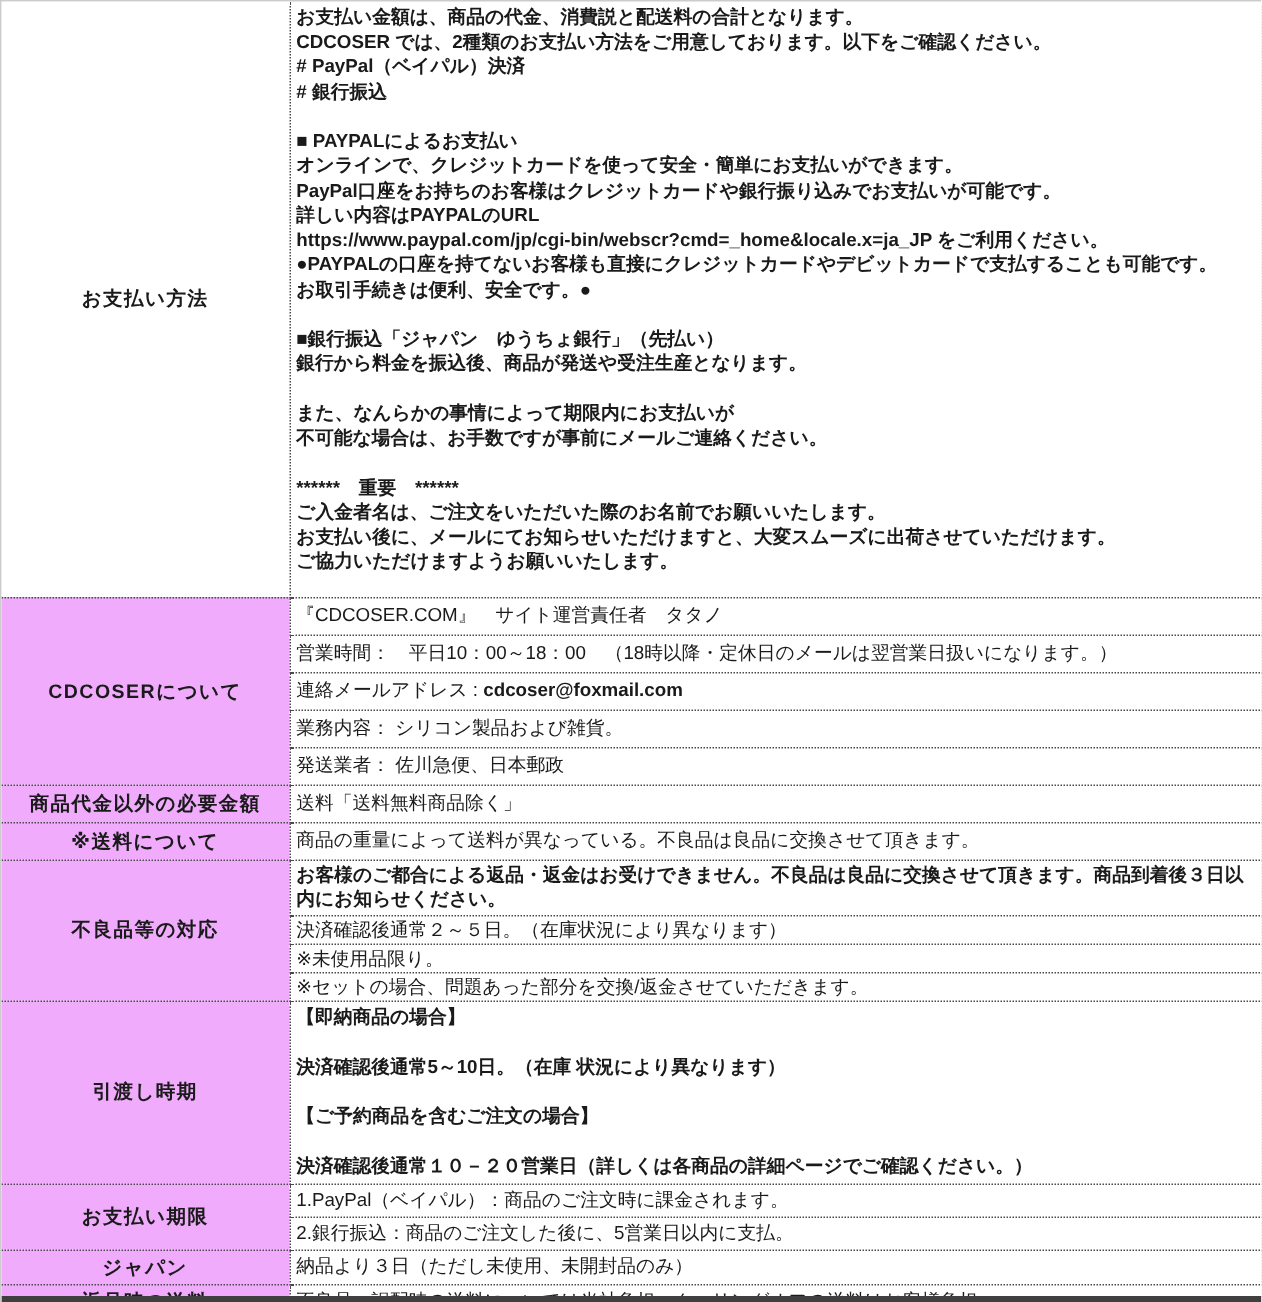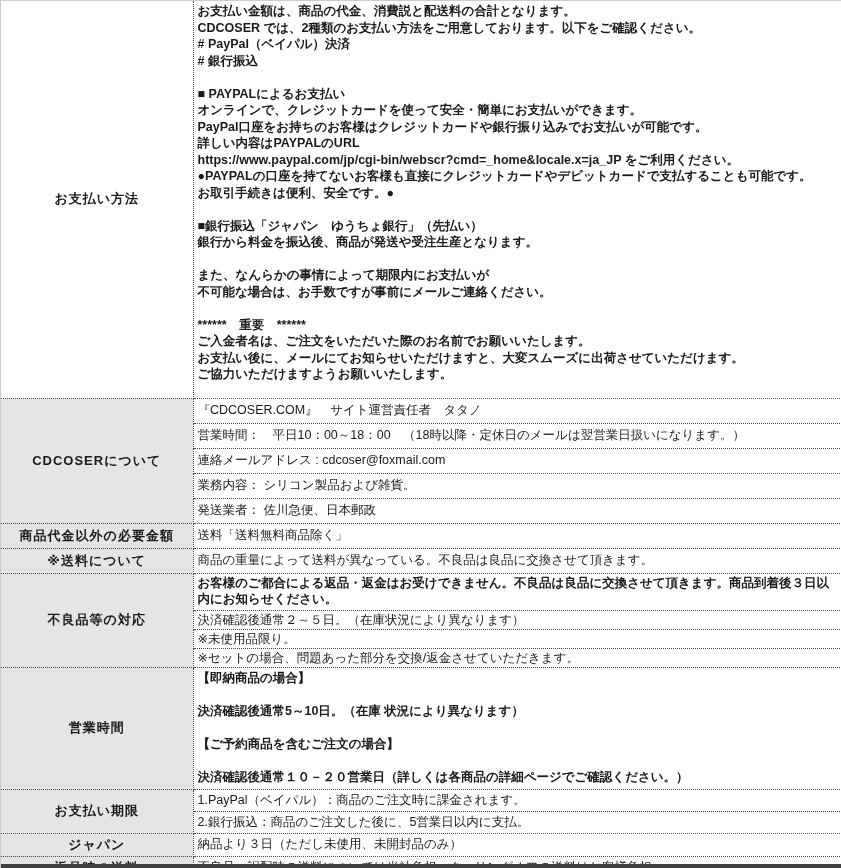--- a/index.html
+++ b/index.html
@@ -25,41 +25,41 @@
     table-layout: fixed;
   }
   col.left-col  { width: 192px; }
   col.right-col { width: 648px; }
 
   th, td {
     border: 1px dotted #4a4a4a;
     box-sizing: border-box;
   }
   th {
-    background: #e5e5e5;
+    background: #f0abfc;
     font-weight: bold;
     font-size: 13px;
     text-align: center;
     vertical-align: middle;
     padding: 2px;
     letter-spacing: 1px;
   }
   tr.r-payment th { background: #ffffff; }
 
   td {
     font-size: 12.5px;
     line-height: 16.5px;
     padding: 2px 4px;
     vertical-align: middle;
     background: #ffffff;
     overflow: hidden;
   }
   td.top { vertical-align: top; font-weight: bold; }
   .multiline { white-space: pre-line; }
-  .bold { font-weight: normal; }
+  .bold { font-weight: bold; }
 
   
   tr.r-payment th, tr.r-payment td { border-top: none; }
   th { border-left: none; }
   td { border-right-color: #4a4a4a; }
   tr.r-returnship th, tr.r-returnship td { border-bottom: none; }
 
   
   tr.r-payment   { height: 397px; }
   tr.r-about     { height: 25px; }
@@ -157,21 +157,21 @@
       <td>決済確認後通常２～５日。（在庫状況により異なります）</td>
     </tr>
     <tr class="r-defect">
       <td>※未使用品限り。</td>
     </tr>
     <tr class="r-defect">
       <td>※セットの場合、問題あった部分を交換/返金させていただきます。</td>
     </tr>
 
     <tr class="r-delivery">
-      <th>営業時間</th>
+      <th>引渡し時期</th>
       <td class="top multiline">【即納商品の場合】
 
 決済確認後通常5～10日。（在庫 状況により異なります）
 
 【ご予約商品を含むご注文の場合】
 
 決済確認後通常１０－２０営業日（詳しくは各商品の詳細ページでご確認ください。）</td>
     </tr>
 
     <tr class="r-deadline">

